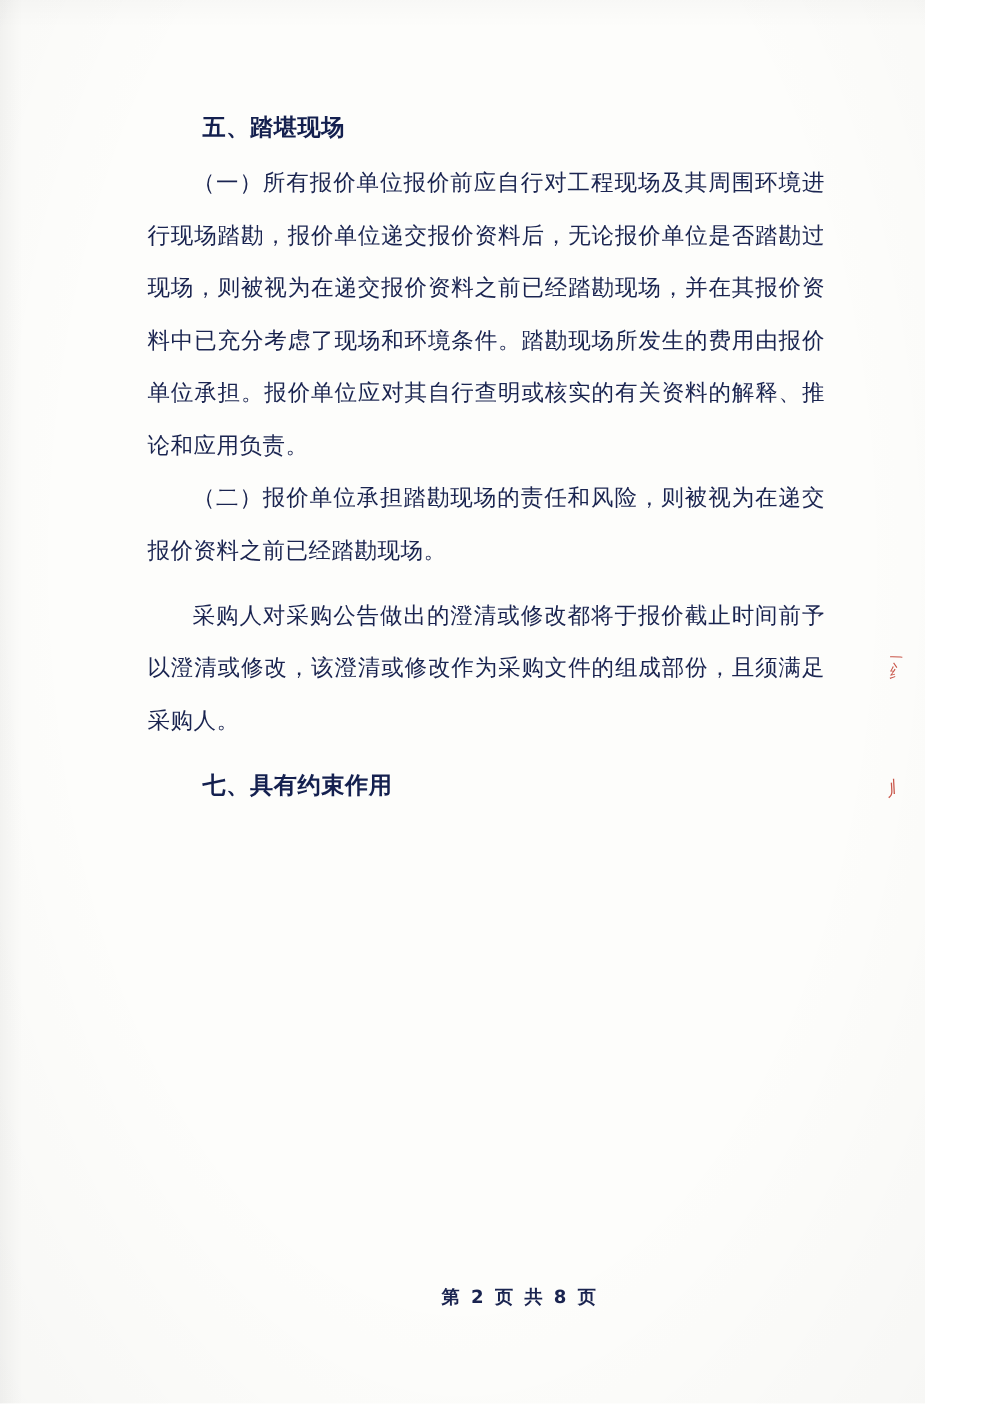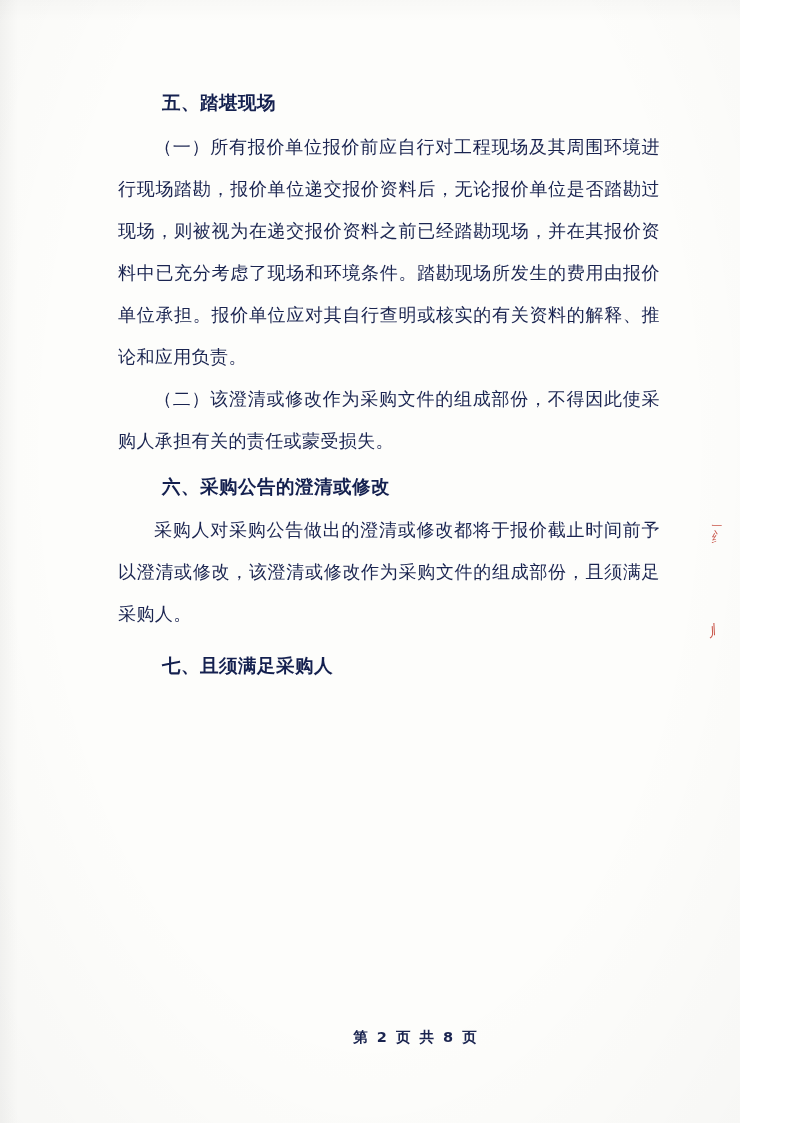--- a/index.html
+++ b/index.html
@@ -85,34 +85,33 @@
 </head>
 <body>
 
 <div class="page">
 
   <div class="body-area">
 
     <div class="block">
       <h2 class="heading">五、踏堪现场</h2>
       <p class="para">（一）所有报价单位报价前应自行对工程现场及其周围环境进行现场踏勘，报价单位递交报价资料后，无论报价单位是否踏勘过现场，则被视为在递交报价资料之前已经踏勘现场，并在其报价资料中已充分考虑了现场和环境条件。踏勘现场所发生的费用由报价单位承担。报价单位应对其自行查明或核实的有关资料的解释、推论和应用负责。</p>
-      <p class="para">（二）该澄清或修改作为采购文件的组成部份，不得因此使采购人承担有关的责任或蒙受损失。</p>
+      <p class="para">（二）报价单位承担踏勘现场的责任和风险，则被视为在递交报价资料之前已经踏勘现场。</p>
     </div>
 
     <div class="gap-sm"></div>
 
     <div class="block">
-      <h2 class="heading">六、采购公告的澄清或修改</h2>
       <p class="para">采购人对采购公告做出的澄清或修改都将于报价截止时间前予以澄清或修改，该澄清或修改作为采购文件的组成部份，且须满足采购人。</p>
     </div>
 
     <div class="gap-md"></div>
 
     <div class="block">
-      <h2 class="heading">七、且须满足采购人</h2>
+      <h2 class="heading">七、具有约束作用</h2>
     </div>
 
   </div>
 
   <div class="stamp-mark stamp-1">一丶纟</div>
   <div class="stamp-mark stamp-2">丨丿</div>
 
   <div class="footer">第 2 页 共 8 页</div>
 
 </div>

